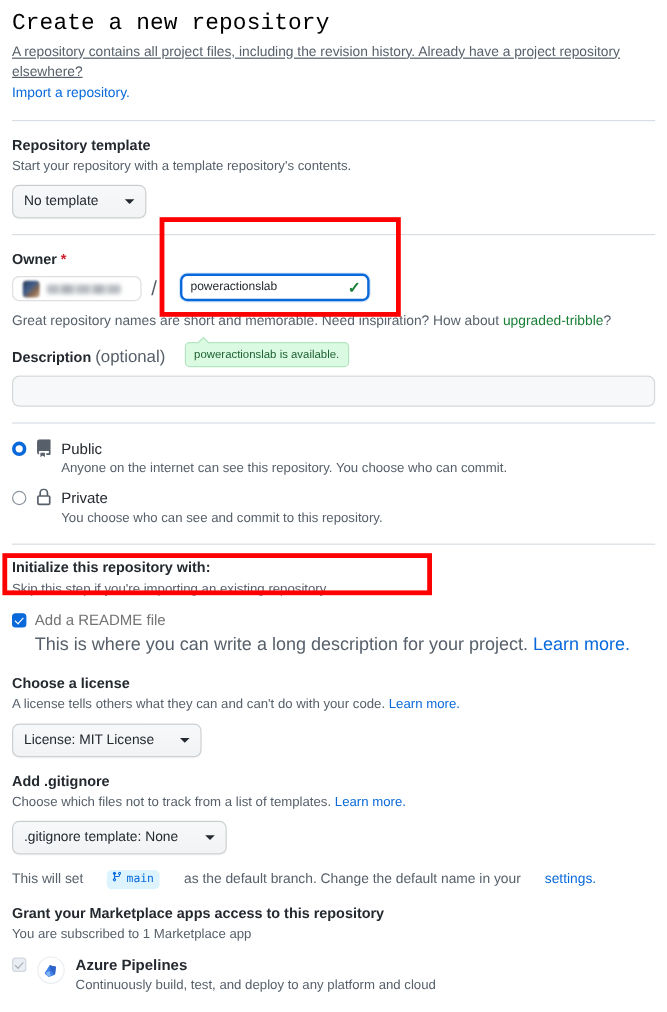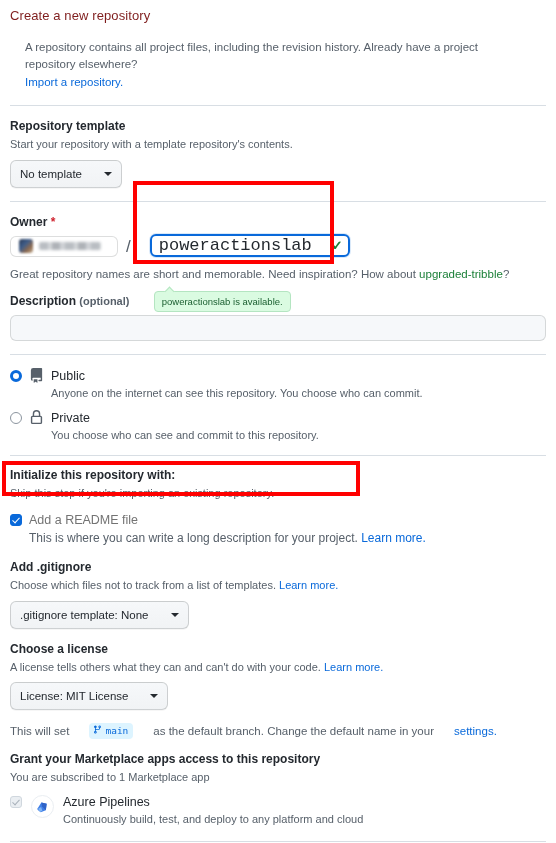--- a/index.html
+++ b/index.html
@@ -18,32 +18,34 @@
   }
   .page {
     position: relative;
     padding: 8px 10px 0 10px;
     box-sizing: border-box;
     width: 556px;
   }
 
   
   .page-title {
-    font-size: 13px;
+    font-size: 19px;
     font-weight: 400;
     letter-spacing: 0.1px;
-    color: #7f1d1d;
+    color: #000000;
     margin: 0 0 4px 0;
     line-height: 1.25;
+    font-family: Liberation Mono, monospace;
   }
   .subtitle {
     font-size: 11.5px;
     color: #57606a;
     line-height: 1.45;
-    margin: 15px;
+    margin: 0;
+    text-decoration: underline;
   }
   .link {
     color: #0969da;
     text-decoration: none;
     cursor: pointer;
   }
   .link-import { display: inline-block; margin-top: 1px; }
 
   hr.rule {
     border: 0;
@@ -53,23 +55,23 @@
 
   
   .section { padding-top: 11px; }
   .label {
     font-size: 12px;
     font-weight: 600;
     color: #24292f;
     line-height: 1.5;
   }
   .label .optional {
-    font-weight: 700;
+    font-weight: 400;
     color: #57606a;
-    font-size: 11px;
+    font-size: 14px;
   }
   .note {
     font-size: 11px;
     color: #57606a;
     line-height: 1.5;
     margin-top: 1px;
   }
   .req { color: #cf222e; font-weight: 600; }
 
   .btn-select {
@@ -136,29 +138,29 @@
   .slash {
     font-size: 17px;
     color: #57606a;
     line-height: 21px;
     padding: 0 1px;
     font-weight: 300;
   }
   .name-col { position: relative; flex: none; }
   .name-input-wrap { position: relative; }
   .name-input {
-    width: 200px;
+    width: 158px;
     height: 23px;
     box-sizing: border-box;
     border: 2px solid #0969da;
     border-radius: 6px;
     background: #ffffff;
     padding: 2px 24px 2px 7px;
-    font-size: 17px;
-    font-family: Liberation Mono, monospace;
+    font-size: 10px;
+    font-family: Liberation Sans, sans-serif;
     color: #24292f;
     outline: none;
     box-shadow: 0 0 0 1px rgba(9,105,218,0.15);
   }
   .check-ok {
     position: absolute;
     right: 7px; top: 50%;
     transform: translateY(-50%);
     color: #1a7f37;
     font-size: 13px;
@@ -277,21 +279,21 @@
   .checkbox.disabled:after {
     content: "";
     position: absolute;
     left: 3.4px; top: 0.8px;
     width: 3px; height: 6px;
     border: solid #a8b1ba;
     border-width: 0 1.6px 1.6px 0;
     transform: rotate(43deg);
   }
   .cb-title { font-size: 12.5px; color: #737373; line-height: 1.3; }
-  .cb-desc { font-size: 12px; color: #57606a; line-height: 1.5; margin-top: 1px; }
+  .cb-desc { font-size: 15px; color: #57606a; line-height: 1.5; margin-top: 1px; }
 
   
   .branch-line {
     font-size: 11.5px;
     color: #57606a;
     display: flex;
     align-items: center;
     gap: 20px;
     flex-wrap: wrap;
     line-height: 1.6;
@@ -317,21 +319,21 @@
   }
   .app-logo {
     width: 21px; height: 21px;
     border-radius: 50%;
     background: #ffffff;
     border: 1px solid #eaeef2;
     display: flex; align-items: center; justify-content: center;
     flex: none;
     margin-top: 1px;
   }
-  .app-title { font-size: 12.5px; color: #24292f; line-height: 1.3; }
+  .app-title { font-size: 12.5px; color: #24292f; line-height: 1.3; font-weight: bold; }
   .app-desc { font-size: 11px; color: #57606a; line-height: 1.5; margin-top: 1px; }
 
   
   .annot {
     position: absolute;
     border: 4px solid #ff0000;
     box-sizing: border-box;
     pointer-events: none;
     z-index: 20;
   }
@@ -442,42 +444,42 @@
         <span class="cb-title">Add a README file</span>
         <div class="cb-desc">
           <span>This is where you can write a long description for your project.</span>
           <a class="link">Learn more.</a>
         </div>
       </span>
     </div>
   </div>
 
   <div class="section" style="padding-top:11px;">
+    <div class="label">Choose a license</div>
+    <div class="note">
+      <span>A license tells others what they can and can't do with your code.</span>
+      <a class="link">Learn more.</a>
+    </div>
+    <div style="margin-top:7px;">
+      <button class="btn-select">
+        <span>License: MIT License</span>
+        <span class="caret"></span>
+      </button>
+    </div>
+  </div>
+
+  <div class="section" style="padding-top:11px;">
     <div class="label">Add .gitignore</div>
     <div class="note">
       <span>Choose which files not to track from a list of templates.</span>
       <a class="link">Learn more.</a>
     </div>
     <div style="margin-top:7px;">
       <button class="btn-select">
         <span>.gitignore template: None</span>
-        <span class="caret"></span>
-      </button>
-    </div>
-  </div>
-
-  <div class="section" style="padding-top:11px;">
-    <div class="label">Choose a license</div>
-    <div class="note">
-      <span>A license tells others what they can and can't do with your code.</span>
-      <a class="link">Learn more.</a>
-    </div>
-    <div style="margin-top:7px;">
-      <button class="btn-select">
-        <span>License: MIT License</span>
         <span class="caret"></span>
       </button>
     </div>
   </div>
 
   <div class="section" style="padding-top:12px;">
     <div class="branch-line">
       <span>This will set</span>
       <span class="branch-chip">
         <span>

